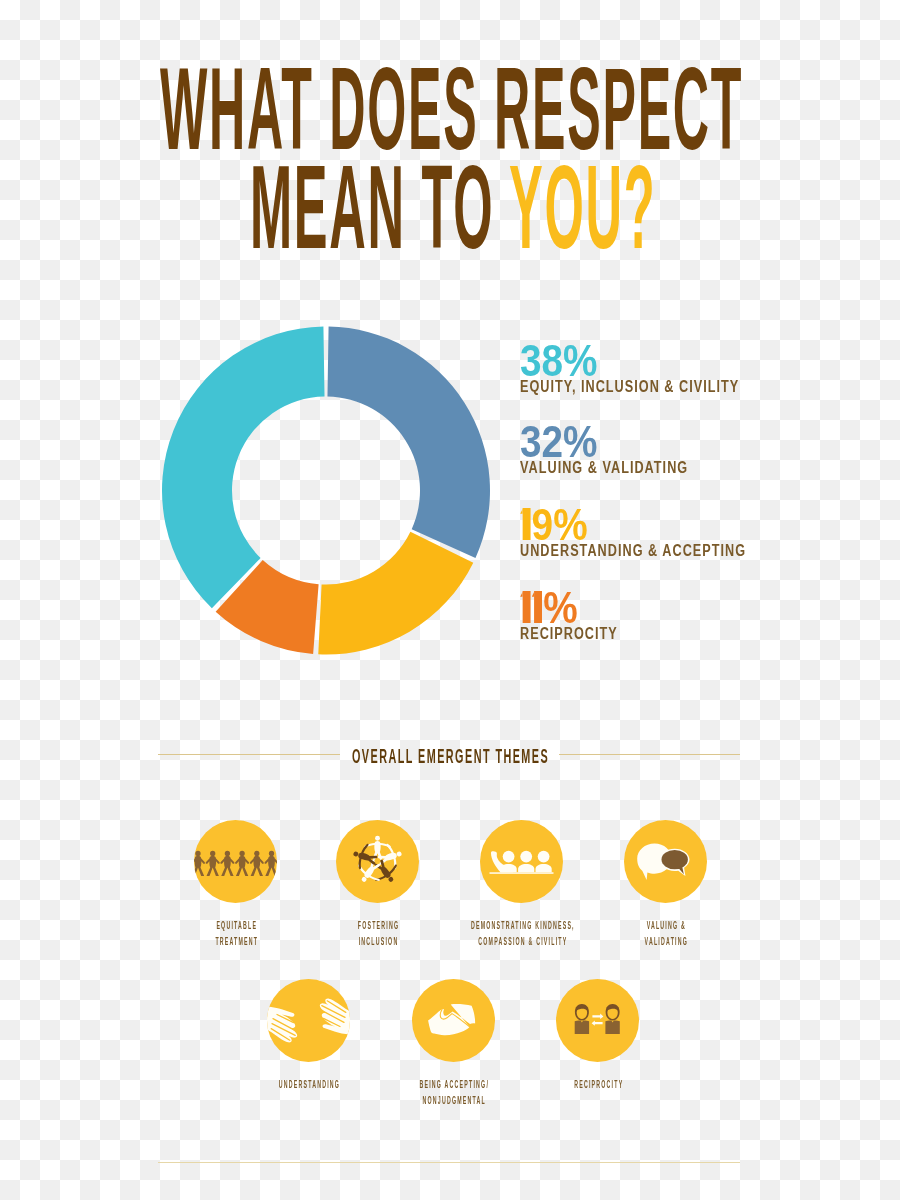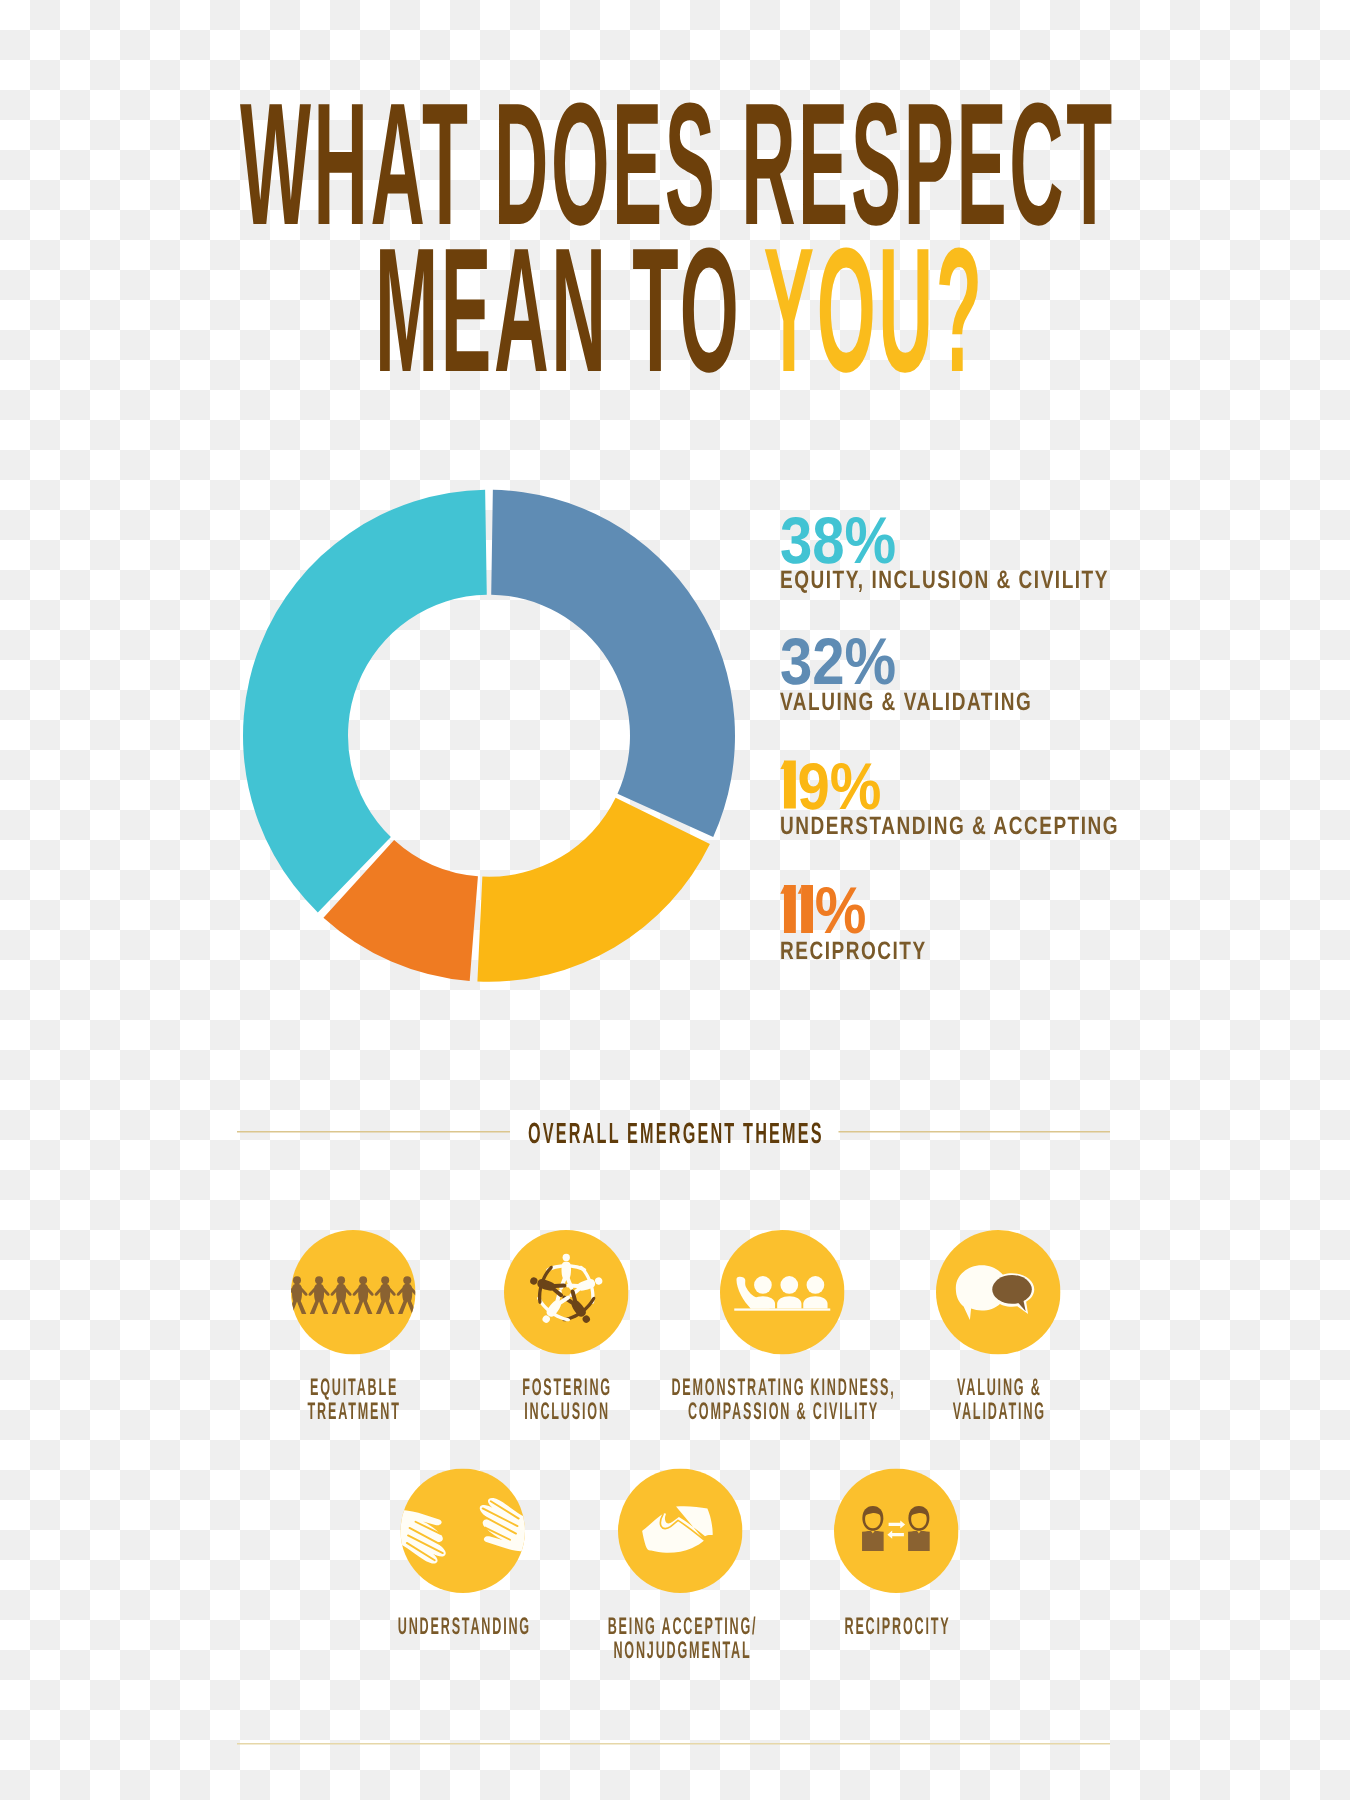--- a/index.html
+++ b/index.html
@@ -52,21 +52,21 @@
   #rule-right{left:559px;top:754px;width:181px;}
   #rule-bottom{left:158px;top:1162px;width:582px;background:#e6d7a8;}
   #themes-heading{position:absolute;left:352px;top:747px;font-size:19.5px;font-weight:bold;
                   line-height:1;white-space:nowrap;color:#603c0b;letter-spacing:2.6px;
                   transform:scaleX(0.555);transform-origin:left top;}
 
   
   .theme{position:absolute;width:170px;}
   .theme-badge{position:absolute;left:43.5px;top:0;width:83px;height:83px;display:block;}
   .theme-label{position:absolute;left:-113.5px;top:98px;width:400px;text-align:center;
-               font-size:16px;font-weight:bold;line-height:16px;color:#7a5a2a;
+               font-size:10px;font-weight:bold;line-height:16px;color:#7a5a2a;
                letter-spacing:2.3px;}
   .theme-label > span{display:inline-block;white-space:pre;transform:scaleX(0.525);transform-origin:center top;}
   #theme-0{left:150px;top:820px;}
   #theme-1{left:292px;top:820px;}
   #theme-2{left:436px;top:820px;}
   #theme-3{left:580px;top:820px;}
   #theme-4{left:223px;top:979px;}
   #theme-5{left:368px;top:979px;}
   #theme-6{left:512px;top:979px;}
 </style>

